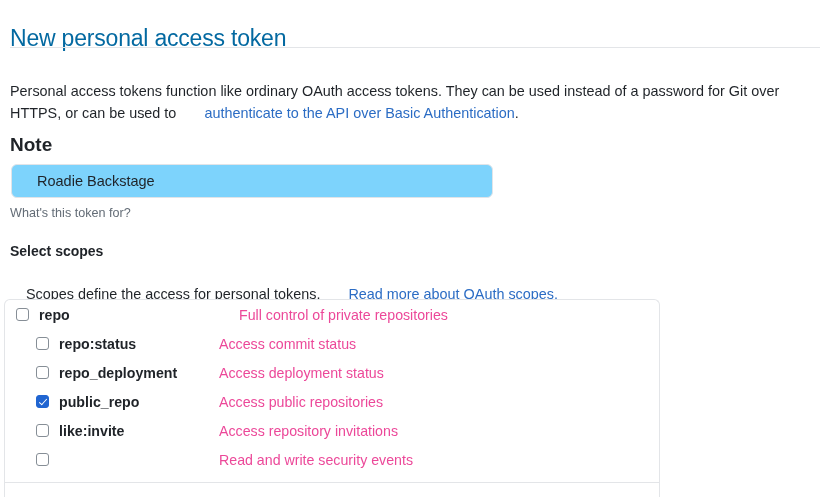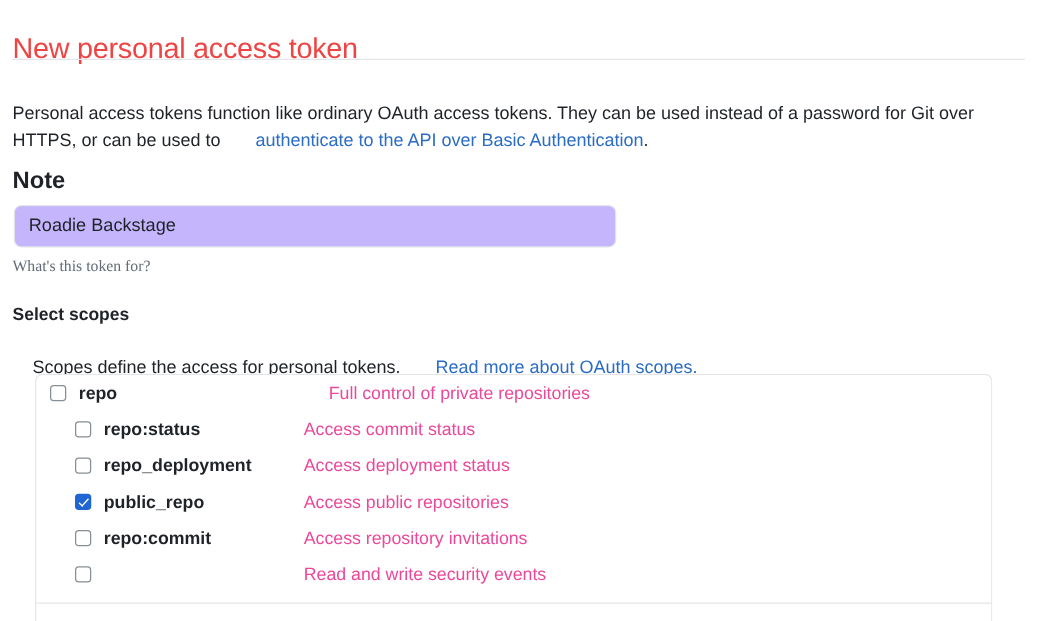--- a/index.html
+++ b/index.html
@@ -25,21 +25,21 @@
   }
 
   
   .page-title {
     position: absolute;
     left: 10px;
     top: 7px;
     font-size: 23px;
     font-weight: 400;
     letter-spacing: -0.2px;
-    color: #ef4444;
+    color: #0369a1;
     line-height: 32px;
     white-space: nowrap;
   }
   .title-rule {
     position: absolute;
     left: 10px;
     top: 47px;
     width: 810px;
     height: 1px;
     background: #e3e5e8;
@@ -72,35 +72,34 @@
     line-height: 20px;
   }
   .note-input {
     position: absolute;
     left: 11px;
     top: 164px;
     width: 482px;
     height: 34px;
     border: 1px solid #e1e4e8;
     border-radius: 6px;
-    background: #c4b5fd;
+    background: #7dd3fc;
     font-family: "Liberation Sans", sans-serif;
     font-size: 14.5px;
     color: #1f2328;
-    padding: 0 11px;
+    padding: 0 25px;
     outline: none;
   }
   .note-help {
     position: absolute;
     left: 10px;
     top: 204px;
     font-size: 12.6px;
     color: #636c76;
     line-height: 18px;
-    font-family: Liberation Serif, serif;
   }
 
   
   .label-scopes {
     position: absolute;
     left: 10px;
     top: 241px;
     font-size: 14px;
     font-weight: 700;
     color: #1f2328;
@@ -111,23 +110,23 @@
     left: 26px;
     top: 270px;
     font-size: 14.4px;
     line-height: 20px;
     color: #1f2328;
   }
 
   
   .scopes-panel {
     position: absolute;
-    left: 28px;
+    left: 4px;
     top: 299px;
-    width: 766px;
+    width: 656px;
     height: 198px;
     border: 1px solid #e3e5e8;
     border-bottom: none;
     border-radius: 6px 6px 0 0;
     background: #ffffff;
     overflow: hidden;
   }
 
   .scope-row {
     position: relative;
@@ -227,21 +226,21 @@
           <span class="scope-name">repo_deployment</span>
           <span class="scope-desc">Access deployment status</span>
         </div>
         <div class="scope-row child">
           <span class="cb checked"></span>
           <span class="scope-name">public_repo</span>
           <span class="scope-desc">Access public repositories</span>
         </div>
         <div class="scope-row child">
           <span class="cb"></span>
-          <span class="scope-name">repo:commit</span>
+          <span class="scope-name">like:invite</span>
           <span class="scope-desc">Access repository invitations</span>
         </div>
         <div class="scope-row child">
           <span class="cb"></span>
           <span class="scope-desc">Read and write security events</span>
         </div>
       </div>
     <div class="panel-divider"></div>
   </div>
 

